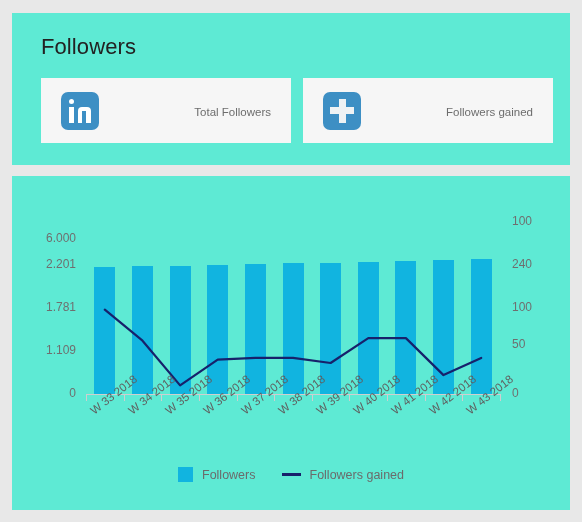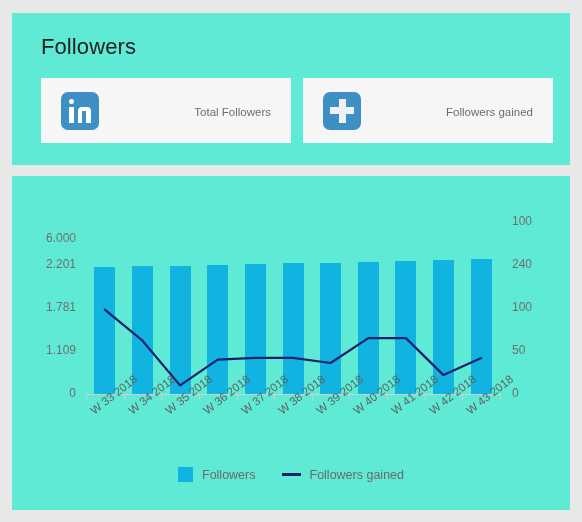--- a/index.html
+++ b/index.html
@@ -143,21 +143,21 @@
     <div id="chart-area">
       <div id="axis-left-labels">
           <div class="axis-label axis-left" style="left: 4px; top: 210px;">0</div>
           <div class="axis-label axis-left" style="left: 4px; top: 167px;">1.109</div>
           <div class="axis-label axis-left" style="left: 4px; top: 124px;">1.781</div>
           <div class="axis-label axis-left" style="left: 4px; top: 81px;">2.201</div>
           <div class="axis-label axis-left" style="left: 4px; top: 38px; margin-top: 17px;">6.000</div>
         </div>
       <div id="axis-right-labels">
           <div class="axis-label axis-right" style="left: 500px; top: 210px;">0</div>
-          <div class="axis-label axis-right" style="left: 500px; top: 167px;">50</div>
+          <div class="axis-label axis-right" style="left: 500px; top: 161px;">50</div>
           <div class="axis-label axis-right" style="left: 500px; top: 124px;">100</div>
           <div class="axis-label axis-right" style="left: 500px; top: 81px;">240</div>
           <div class="axis-label axis-right" style="left: 500px; top: 38px;">100</div>
         </div>
 
       <div class="baseline"></div>
       <div id="ticks">
           <div class="tick" style="left: 74px;"></div>
           <div class="tick" style="left: 111.636px;"></div>
           <div class="tick" style="left: 149.273px;"></div>

